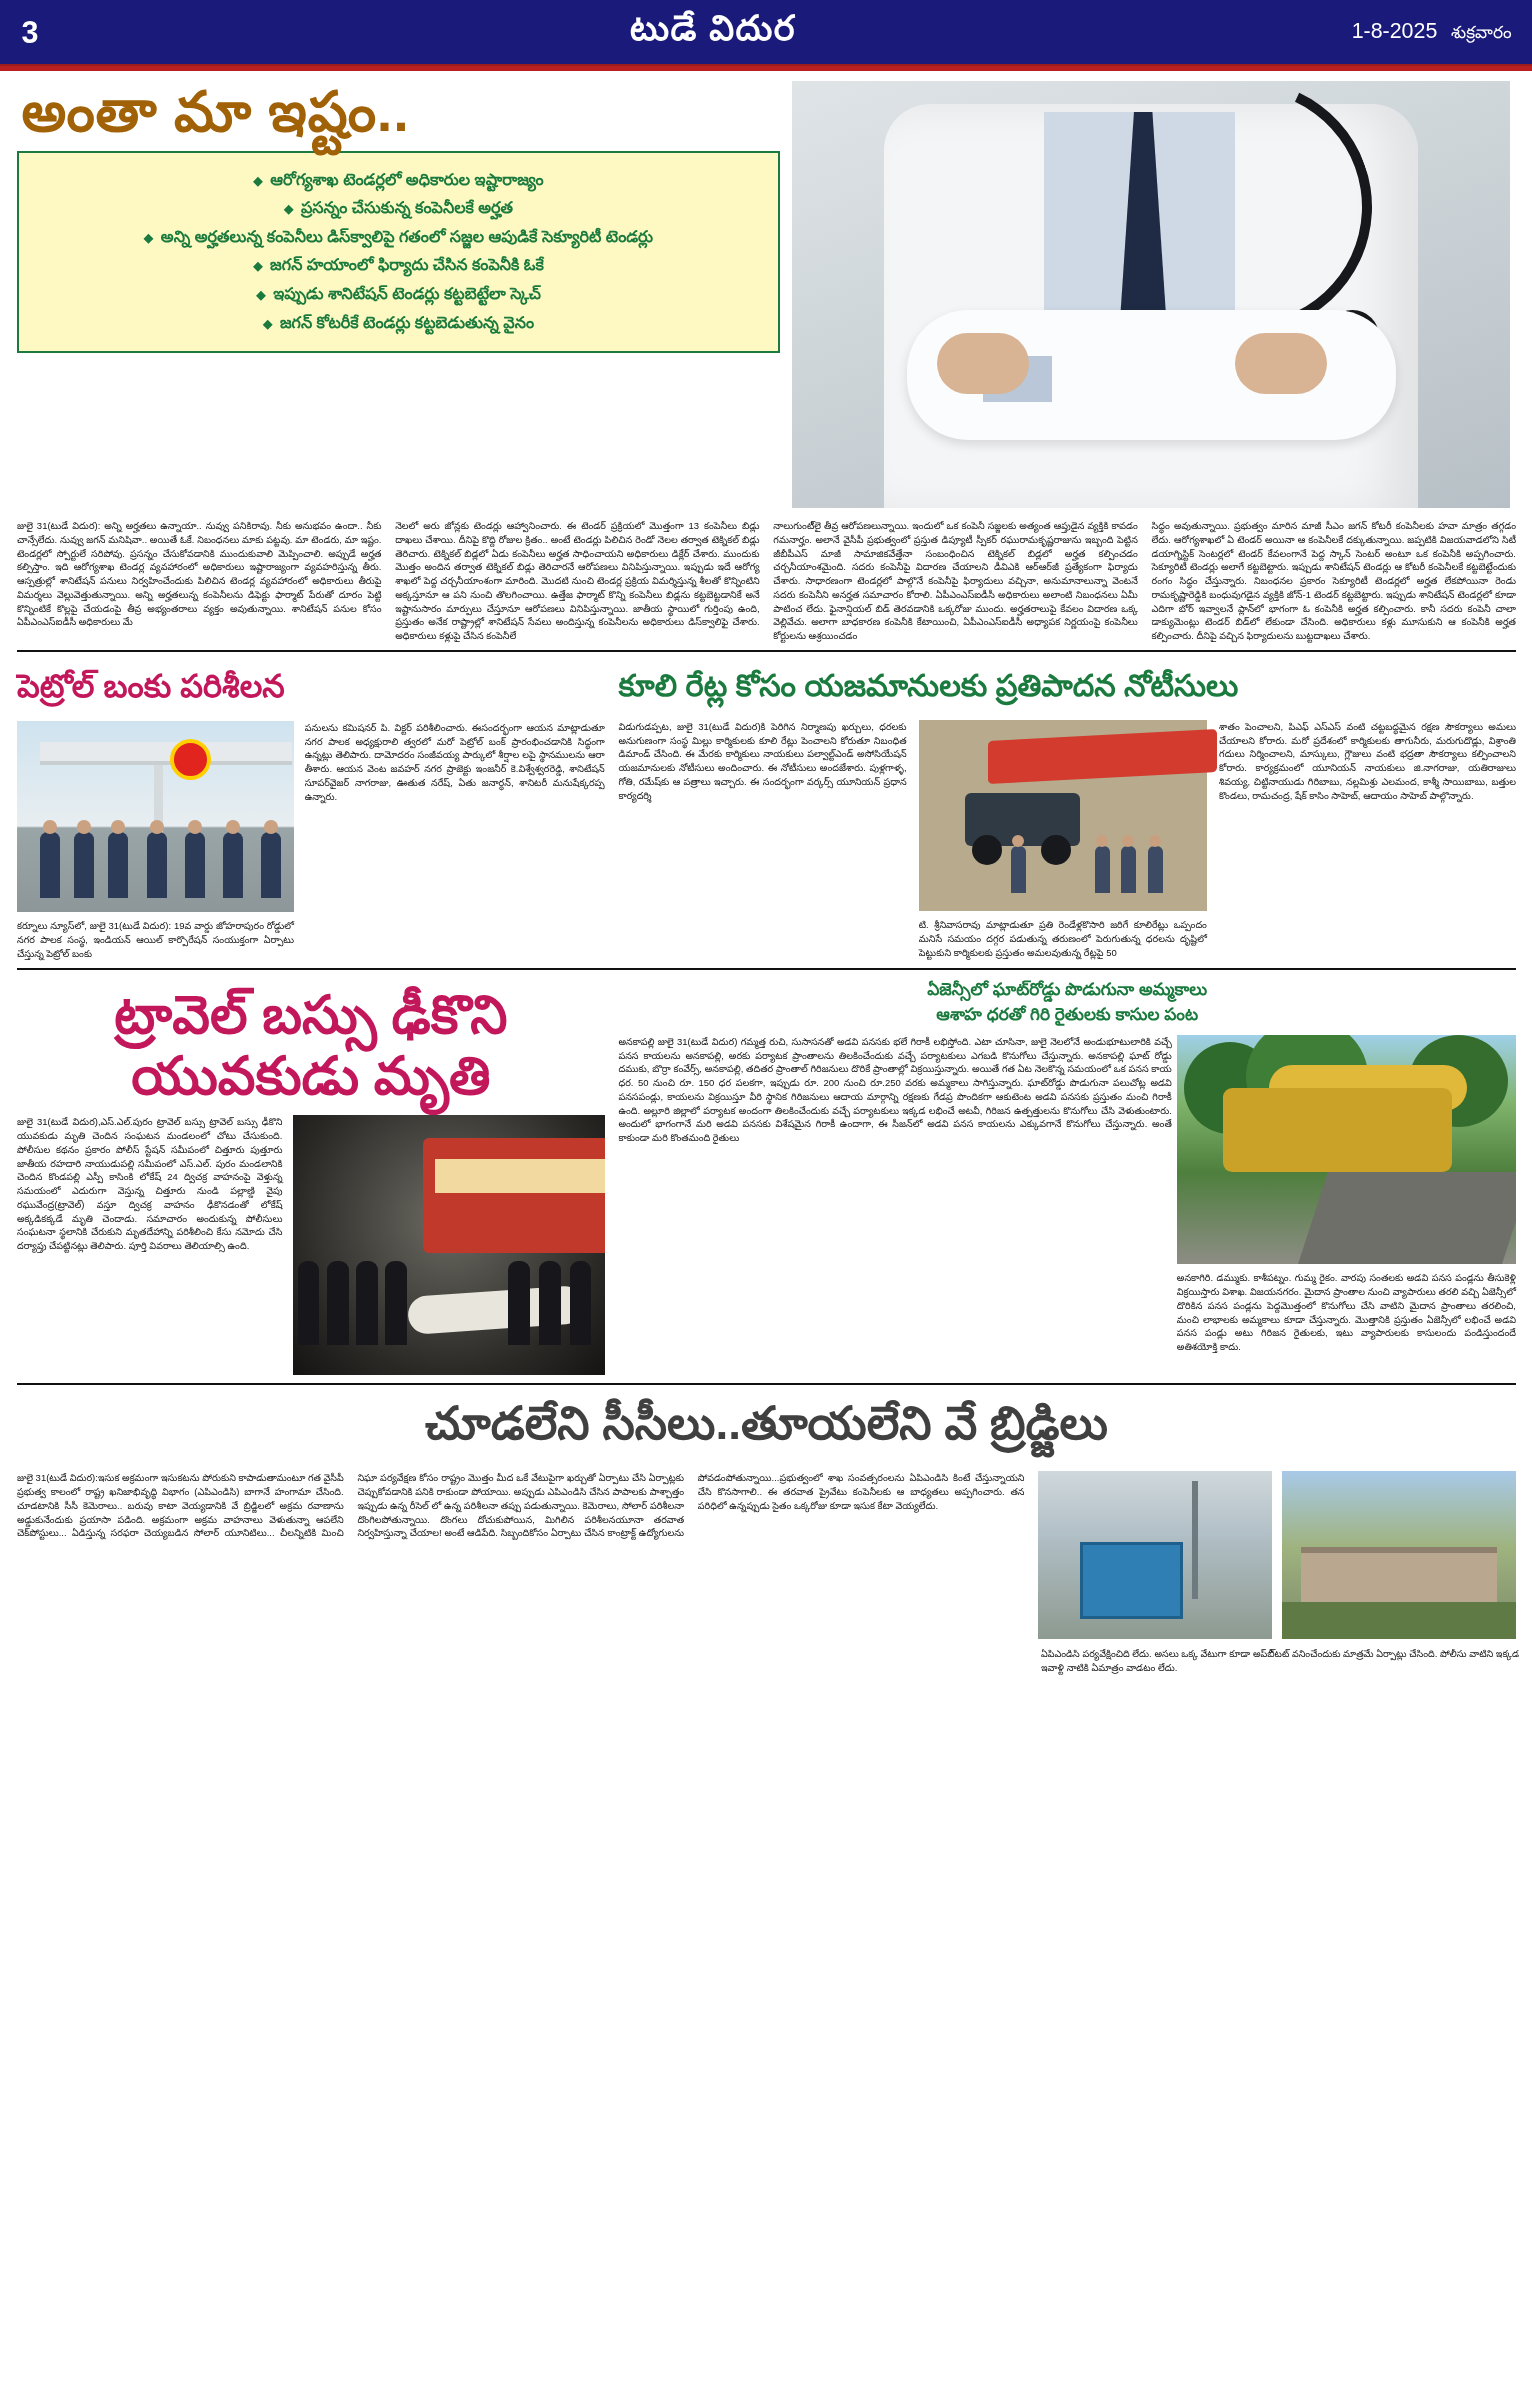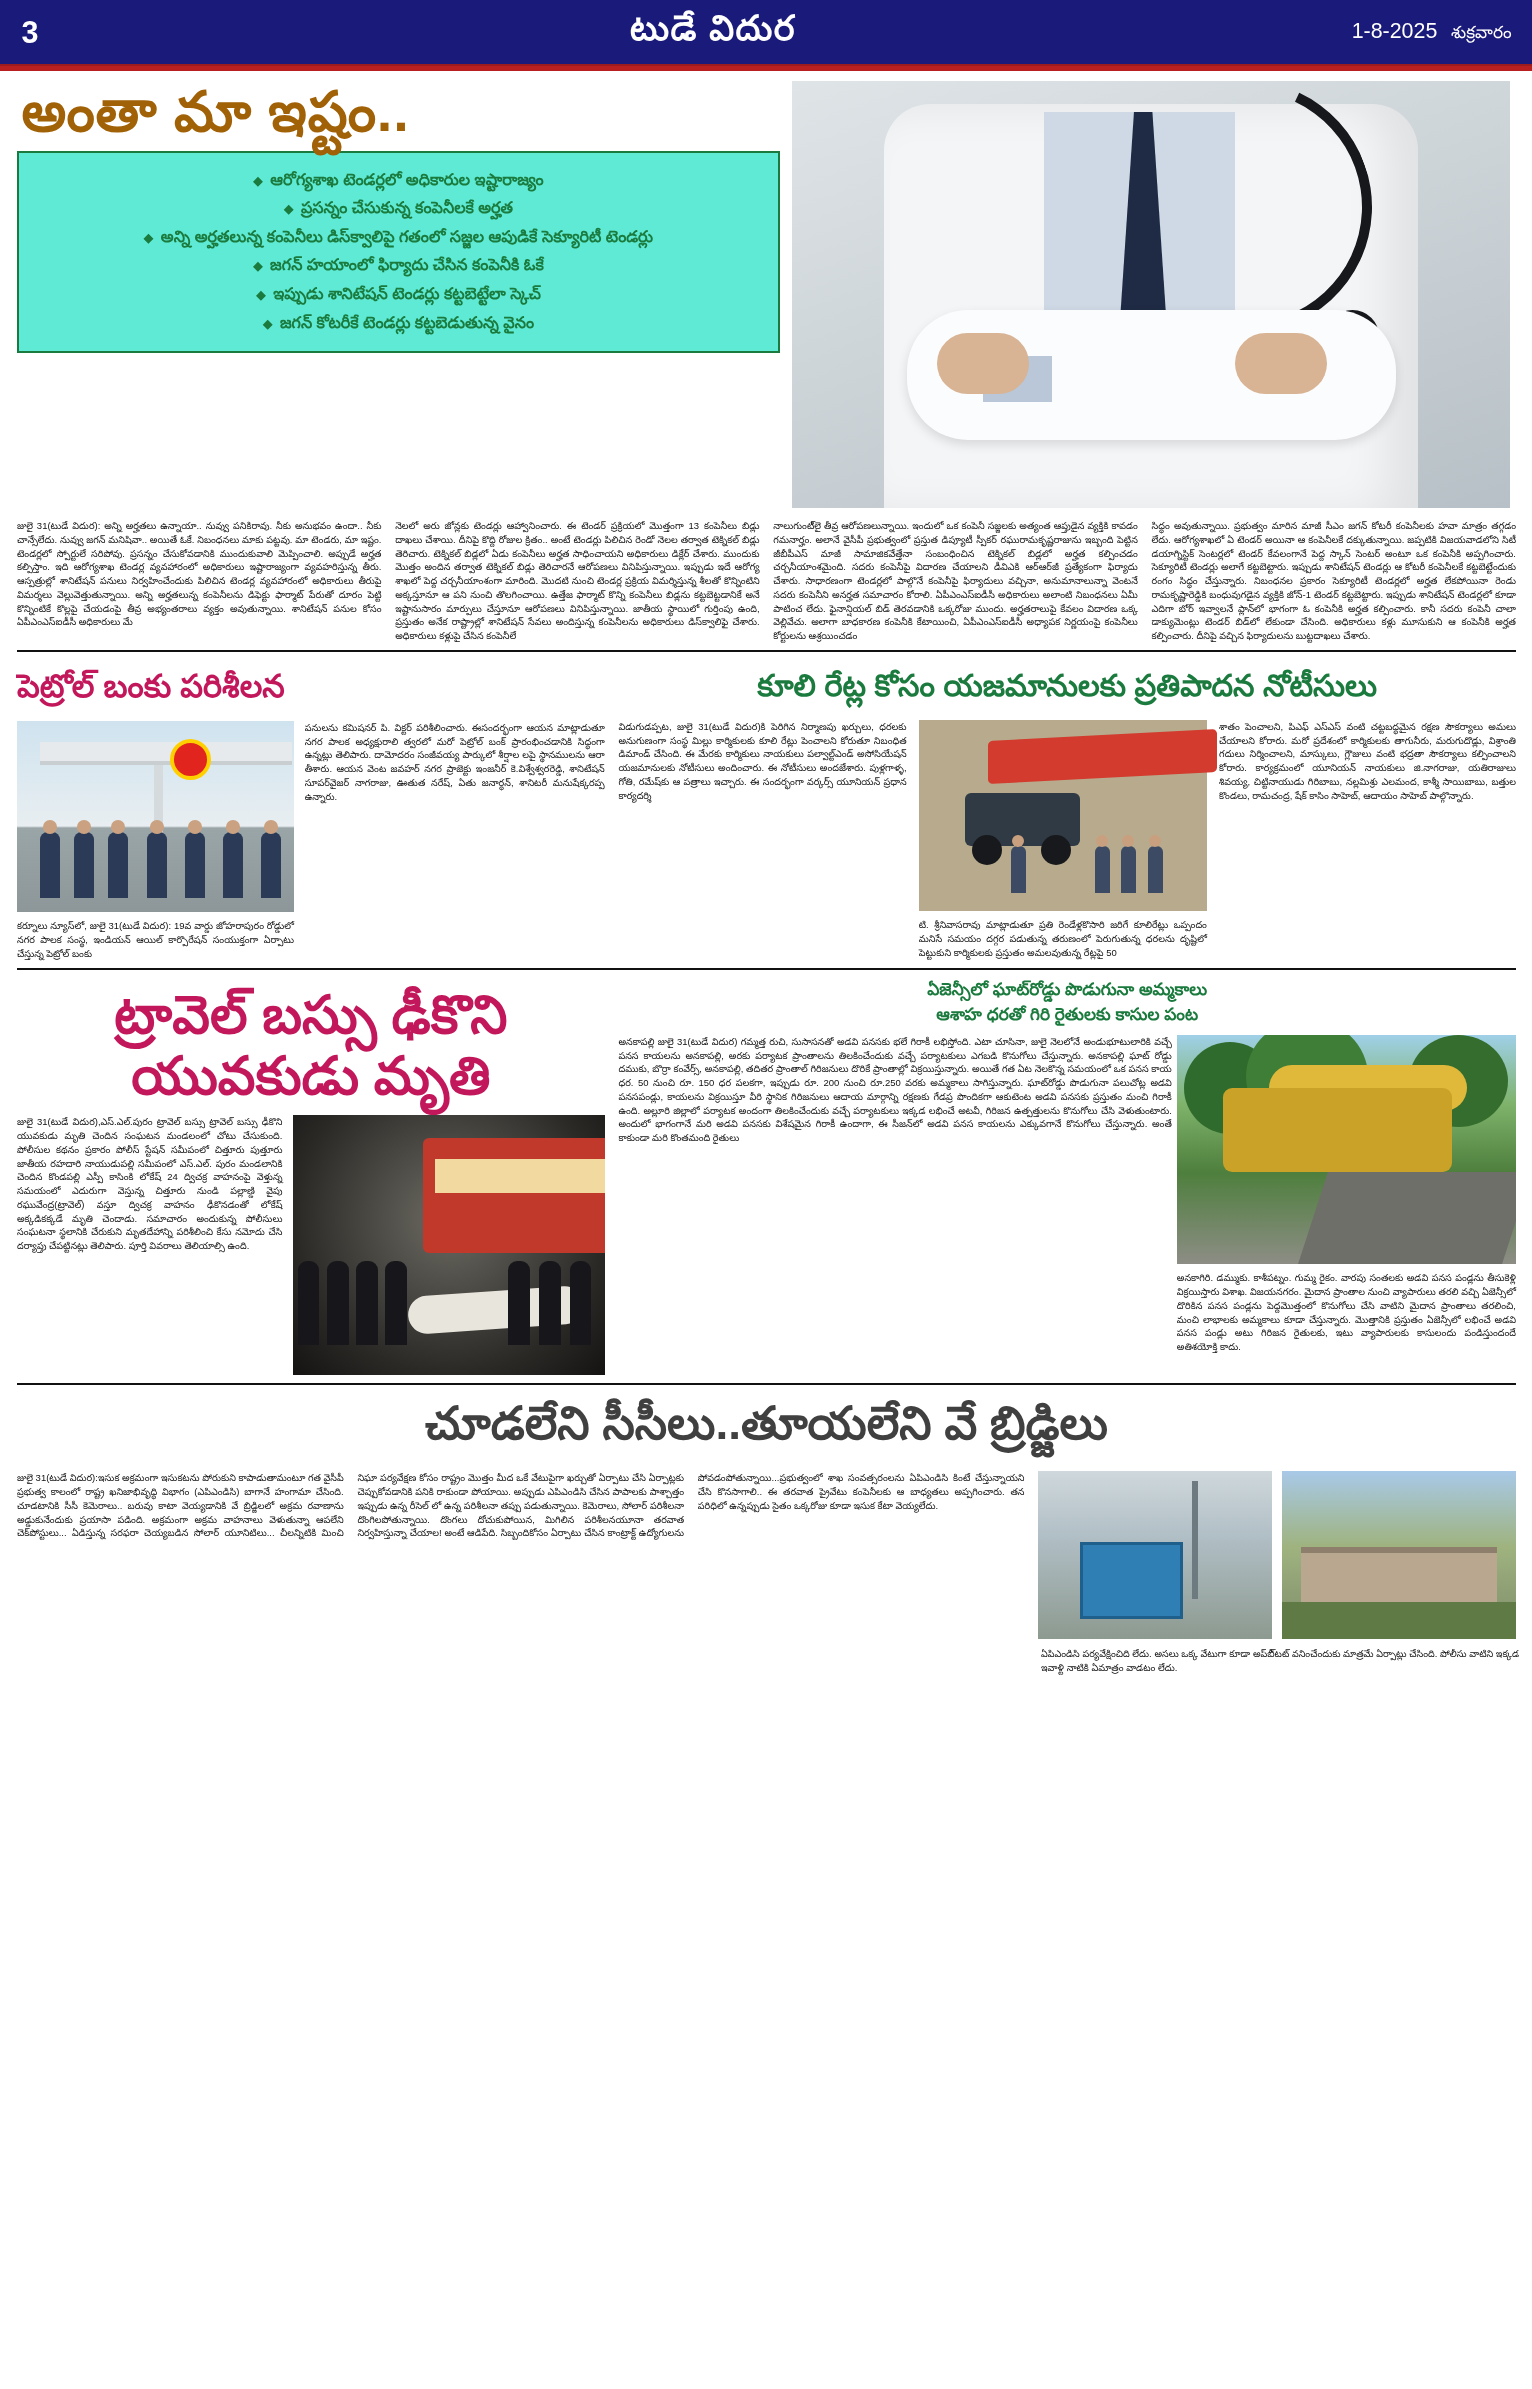--- a/index.html
+++ b/index.html
@@ -86,21 +86,21 @@
     font-size: 56px;
     color:#a16207;
     font-weight:bold;
     letter-spacing:0.8px;
     line-height:1;
     margin: 3.1px 0 10.7px 4.6px;
   }
   .bullet-box {
     border: 2.3px double #1b7a3d;
     padding: 12.2px 17px 13.7px 17px;
-    background:#5eead4;
+    background:#fef9c3;
   }
   .bullet-box ul { list-style:none; margin:0; padding:0; }
   .bullet-box li {
     color:#1b7a3d;
     font-size: 16px;
     font-weight:bold;
     text-align:center;
     line-height:1.5;
     padding: 2.3px 0;
   }
@@ -170,21 +170,20 @@
   .sub-head-1 {
     font-size: 32px;
     color:#c2185b;
     font-weight:bold;
     margin: 7.6px 0 9.2px 0;
   }
   .sub-head-2 {
     font-size: 30.5px;
     color:#1b7a3d;
     font-weight:bold;
-    text-align:center;
     margin: 7.6px 0 9.2px 0;
   }
   .sub-head-3 {
     font-size: 53px;
     color:#c2185b;
     font-weight:bold;
     text-align:center;
     line-height:1.08;
     margin: 7.6px 0 10.7px 0;
   }

